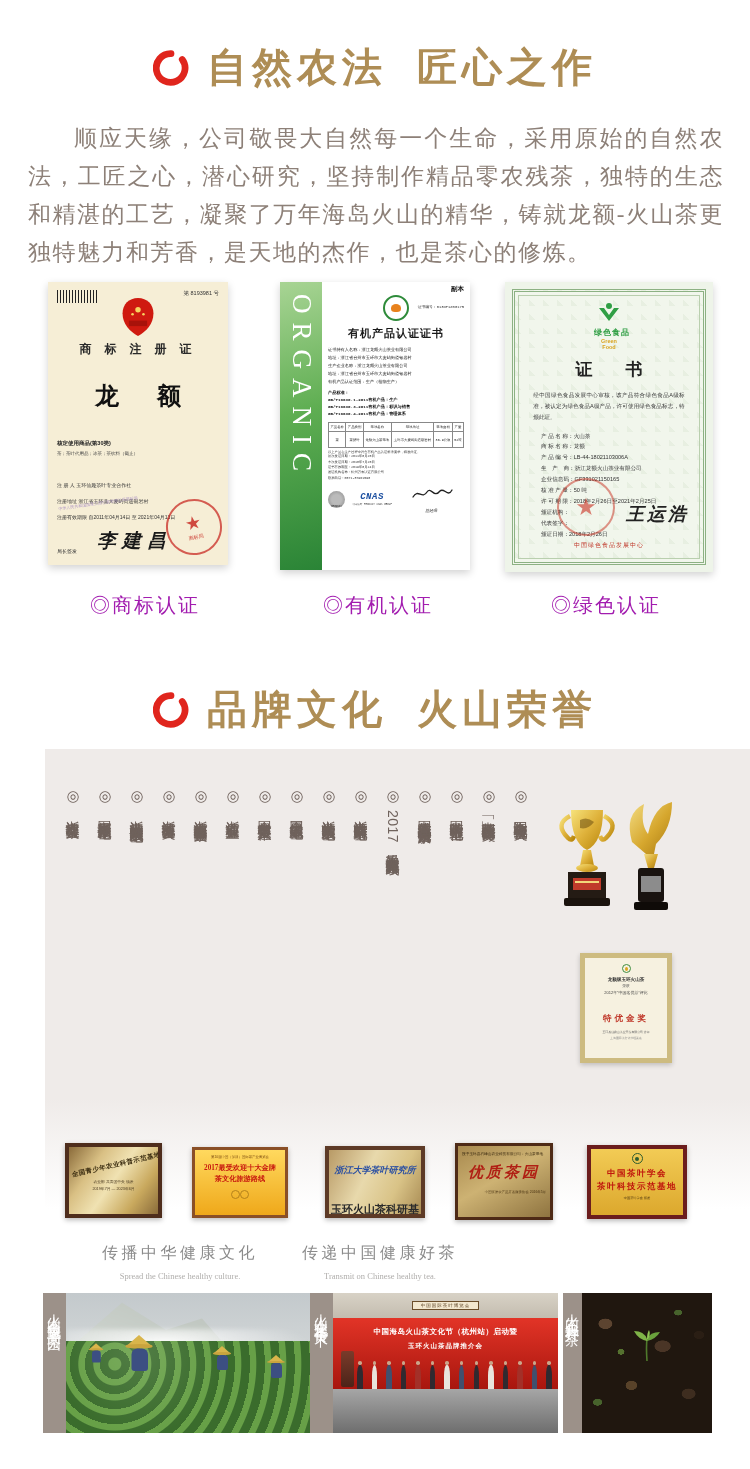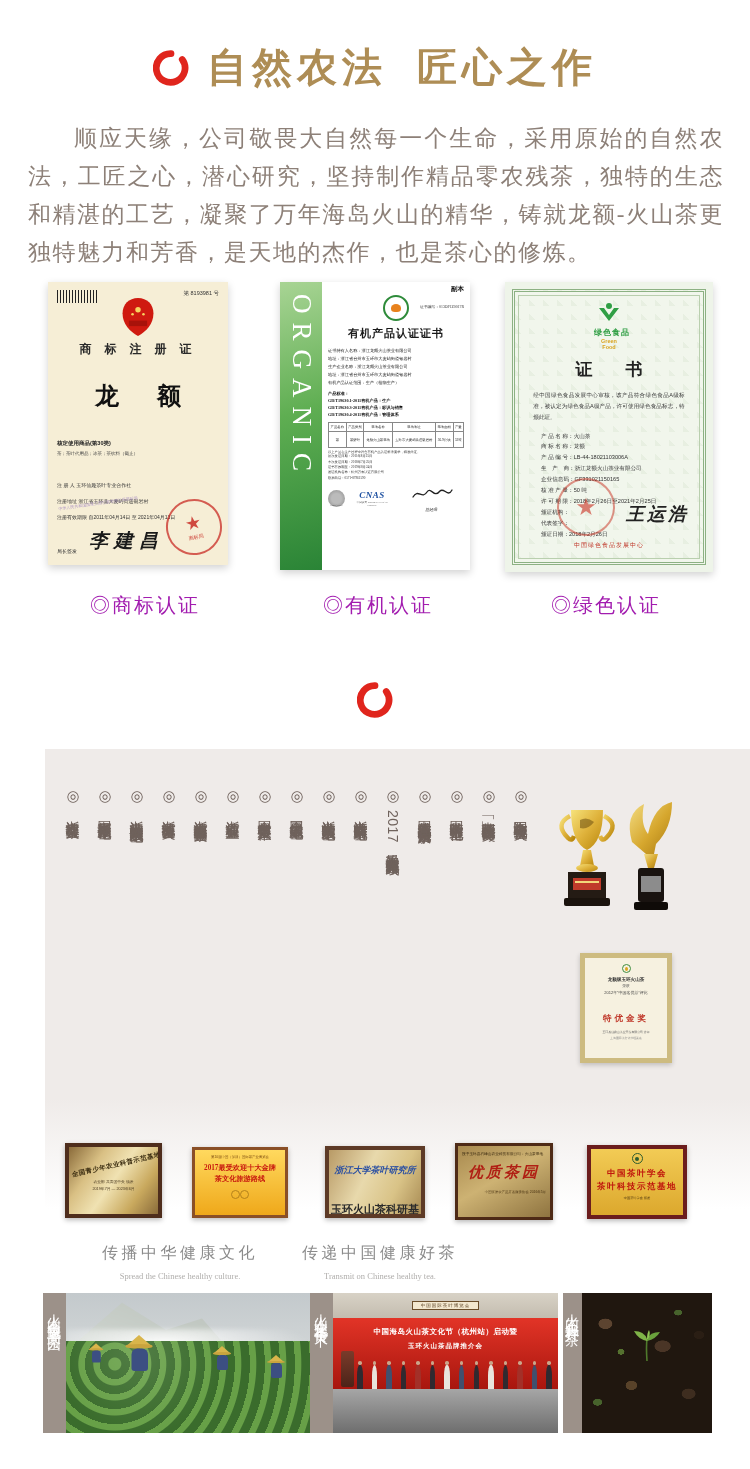--- a/index.html
+++ b/index.html
@@ -20,32 +20,32 @@
   .cert-trademark { left:48px; width:180px; height:283px; background:#f6eed6; padding:8px 9px; }
   .tm-toprow { display:flex; justify-content:space-between; align-items:flex-start; }
   .barcode { width:40px; height:13px; background:repeating-linear-gradient(90deg,#222 0 1px,transparent 1px 3px); }
   .tm-number { font-size:5.5px; color:#333; }
   .tm-emblem { margin:-4px auto 0; }
   .tm-title { text-align:center; font-family:"Liberation Serif",serif; font-size:12px; font-weight:bold; letter-spacing:5px; color:#2a2a2a; margin-top:4px; }
   .tm-brand { text-align:center; font-family:"Liberation Serif",serif; font-size:24px; font-weight:bold; letter-spacing:16px; color:#111; margin-top:22px; text-indent:16px; }
   .tm-approved { font-size:5.5px; font-weight:bold; color:#222; margin-top:28px; }
   .tm-goods { font-size:4.5px; color:#444; margin-top:4px; }
   .tm-line { font-size:5px; color:#333; margin-top:10px; }
-  .tm-bottom { display:flex; align-items:flex-end; gap:12px; margin-top:8px; }
+  .tm-bottom { display:flex; align-items:flex-end; gap:20px; margin-top:8px; }
   .tm-sign { font-family:"Liberation Serif",serif; font-style:italic; font-weight:bold; font-size:19px; color:#1a1a1a; letter-spacing:6px; }
   .tm-stamp { position:absolute; left:10px; bottom:60px; font-size:4px; color:#9b7fc0; transform:rotate(-8deg); width:90px; opacity:.8; }
   .tm-seal { position:absolute; right:6px; bottom:10px; width:56px; height:56px; border:2.5px solid rgba(198,30,24,.7); border-radius:50%;
              display:flex; flex-direction:column; align-items:center; justify-content:center; transform:rotate(-12deg); }
   .tm-seal .star { color:rgba(198,30,24,.8); font-size:18px; line-height:1; }
   .tm-seal .seal-text { font-size:5px; color:rgba(198,30,24,.85); margin-top:2px; }
 
   .cert-organic { left:280px; width:190px; height:288px; background:#fff; display:flex; }
   .org-band { width:42px; background:linear-gradient(165deg,#a8d494 0%,#5fae52 45%,#2a8436 100%); display:flex; justify-content:center; }
   .org-band span { writing-mode:vertical-rl; color:#fff; font-family:"Liberation Serif",serif; font-size:27px; letter-spacing:9px; padding-top:12px; }
-  .org-body { flex:1; padding:5px 6px 4px; position:relative; font-family:Liberation Serif, serif; }
+  .org-body { flex:1; padding:5px 6px 4px; position:relative; font-family:Liberation Mono, monospace; }
   .org-copy { position:absolute; top:3px; right:6px; font-size:6.5px; font-weight:bold; color:#111; }
   .org-no { position:absolute; top:22px; right:6px; font-size:3.8px; color:#333; }
   .org-logo { width:26px; height:26px; margin:8px auto 0; border:2px solid #2e8b3a; border-radius:50%; display:flex; align-items:center; justify-content:center; }
   .org-logo i { width:10px; height:8px; background:#e8821d; border-radius:50% 50% 40% 40%; }
   .org-title { text-align:center; font-size:11px; font-weight:bold; color:#1a1a1a; letter-spacing:1px; margin-top:5px; }
   .org-lines { margin-top:6px; }
   .org-lines div { font-size:4.2px; color:#222; line-height:1.9; }
   .org-std { margin-top:3px; }
   .org-std div { font-size:4.2px; font-weight:bold; color:#111; line-height:1.7; }
   .org-table { border-collapse:collapse; margin-top:4px; width:100%; }
@@ -323,20 +323,21 @@
   </div>
 
   <span class="cert-label" style="left:145px;">◎商标认证</span>
   <span class="cert-label" style="left:378px;">◎有机认证</span>
   <span class="cert-label" style="left:606px;">◎绿色认证</span>
 
   <div class="sec-title" style="top:682px;">
     <svg class="brush-ring" width="36" height="36" viewBox="0 0 40 40">
       <path d="M20 4 A16 16 0 1 0 32.5 10.5" stroke="#e0251d" stroke-width="7.5" fill="none" stroke-linecap="round"></path>
     </svg>
+    <h1>品牌文化  火山荣誉</h1>
   </div>
 
   <div class="panel"></div>
 
   <div class="award-col" style="left:61px;">
       <span class="bullet">◎</span>
       <span class="atext">浙江农博会红茶金奖</span>
     </div>
   <div class="award-col" style="left:93px;">
       <span class="bullet">◎</span>

